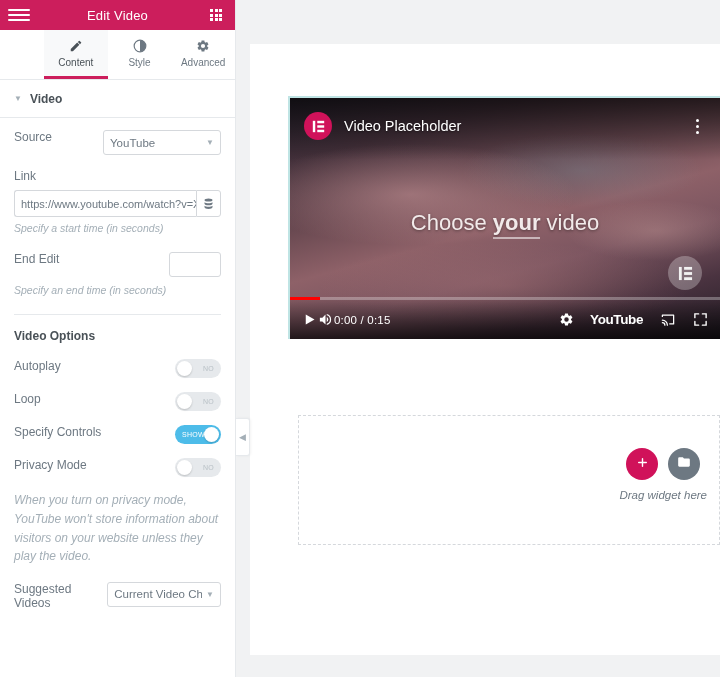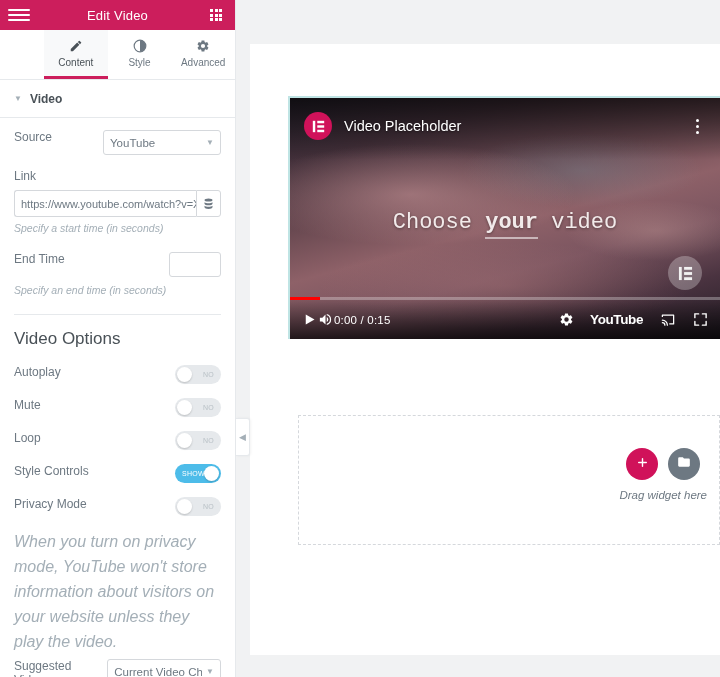--- a/index.html
+++ b/index.html
@@ -85,26 +85,26 @@
   }
   .tag-btn { width: 25px; height: 27px; border: 1px solid #d5d8dc;
     border-radius: 0 3px 3px 0; background: #fff; display: flex;
     align-items: center; justify-content: center; cursor: pointer; }
 
   .num-input { width: 52px; height: 25px; border: 1px solid #d5d8dc;
     border-radius: 3px; background: #fff; }
 
   .hint { font-size: 10.5px; color: #a4afb7; font-style: italic;
     line-height: 1.45; margin: -8px 0 16px; }
-  .hint-block { font-size: 16px; color: #a4afb7; font-style: italic;
-    line-height: 1.55; margin: 4px 0 5px; }
+  .hint-block { font-size: 12px; color: #a4afb7; font-style: italic;
+    line-height: 1.55; margin: 4px 0 16px; }
 
   .divider { height: 1px; background: #e6e9ec; margin: 4px 0 14px; }
 
-  .opt-title { font-size: 17px; font-weight: normal; color: #495157;
+  .opt-title { font-size: 12px; font-weight: bold; color: #495157;
     margin-bottom: 16px; }
 
   
   .switch { width: 46px; height: 19px; border-radius: 10px; position: relative;
     cursor: pointer; flex: 0 0 46px; }
   .switch.off { background: #e6e9ec; }
   .switch.on  { background: #4dbce9; }
   .switch .knob { position: absolute; top: 2px; width: 15px; height: 15px;
     border-radius: 50%; background: #fff; box-shadow: 0 1px 2px rgba(0,0,0,.18); }
   .switch.off .knob { left: 2px; }
@@ -159,21 +159,21 @@
   .ele-badge { width: 28px; height: 28px; border-radius: 50%; background: #d0125a;
     display: flex; align-items: center; justify-content: center; flex: 0 0 28px; }
   .ele-mark { width: 13px; height: 13px; display: block; }
   .v-title { color: #fff; font-size: 14.5px; margin-left: 12px; flex: 1;
     text-shadow: 0 1px 2px rgba(0,0,0,.45); }
   .kebab { width: 18px; display: flex; flex-direction: column; align-items: center;
     gap: 3px; cursor: pointer; }
   .kebab i { width: 3px; height: 3px; border-radius: 50%; background: #fff; display:block; }
 
   .v-center { position: absolute; left: 0; right: 0; top: 112px; text-align: center;
-    z-index: 3; font-family: Liberation Mono, monospace; }
+    z-index: 3; }
   .v-center .ct { color: #f2eaea; font-size: 22px; font-weight: 300;
     text-shadow: 0 1px 3px rgba(0,0,0,.4); }
   .v-center .ct b { font-weight: bold; border-bottom: 2px solid rgba(255,255,255,.55);
     padding-bottom: 2px; }
 
   .watermark { position: absolute; right: 18px; top: 158px; width: 34px; height: 34px;
     border-radius: 50%; background: rgba(255,255,255,.28); z-index: 3;
     display: flex; align-items: center; justify-content: center; }
   .watermark svg { width: 15px; height: 15px; }
 
@@ -287,55 +287,48 @@
                 <path d="M2 6.2v2.4c0 1.33 2.69 2.4 6 2.4s6-1.07 6-2.4V6.2c-1.2 1-3.4 1.5-6 1.5S3.2 7.2 2 6.2z"></path>
                 <path d="M2 11.6V14c0 1.33 2.69 2.4 6 2.4s6-1.07 6-2.4v-2.4c-1.2 1-3.4 1.5-6 1.5s-4.8-.5-6-1.5z"></path>
               </svg>
             </div>
           </div>
         </div>
 
         <div class="hint">Specify a start time (in seconds)</div>
 
         <div class="row">
-          <span class="row-label">End Time</span>
+          <span class="row-label">End Edit</span>
           <div class="num-input"></div>
         </div>
         <div class="hint">Specify an end time (in seconds)</div>
 
         <div class="divider"></div>
 
         <div class="opt-title">Video Options</div>
 
         <div class="row">
           <span class="row-label">Autoplay</span>
           <div class="switch off">
             <span class="txt">NO</span>
             <span class="knob"></span>
           </div>
         </div>
 
-        <div class="row">
-          <span class="row-label">Mute</span>
-          <div class="switch off">
-            <span class="txt">NO</span>
-            <span class="knob"></span>
-          </div>
-        </div>
 
         <div class="row">
           <span class="row-label">Loop</span>
           <div class="switch off">
             <span class="txt">NO</span>
             <span class="knob"></span>
           </div>
         </div>
 
         <div class="row">
-          <span class="row-label">Style Controls</span>
+          <span class="row-label">Specify Controls</span>
           <div class="switch on">
             <span class="txt">SHOW</span>
             <span class="knob"></span>
           </div>
         </div>
 
 
         <div class="row">
           <span class="row-label">Privacy Mode</span>
           <div class="switch off">

